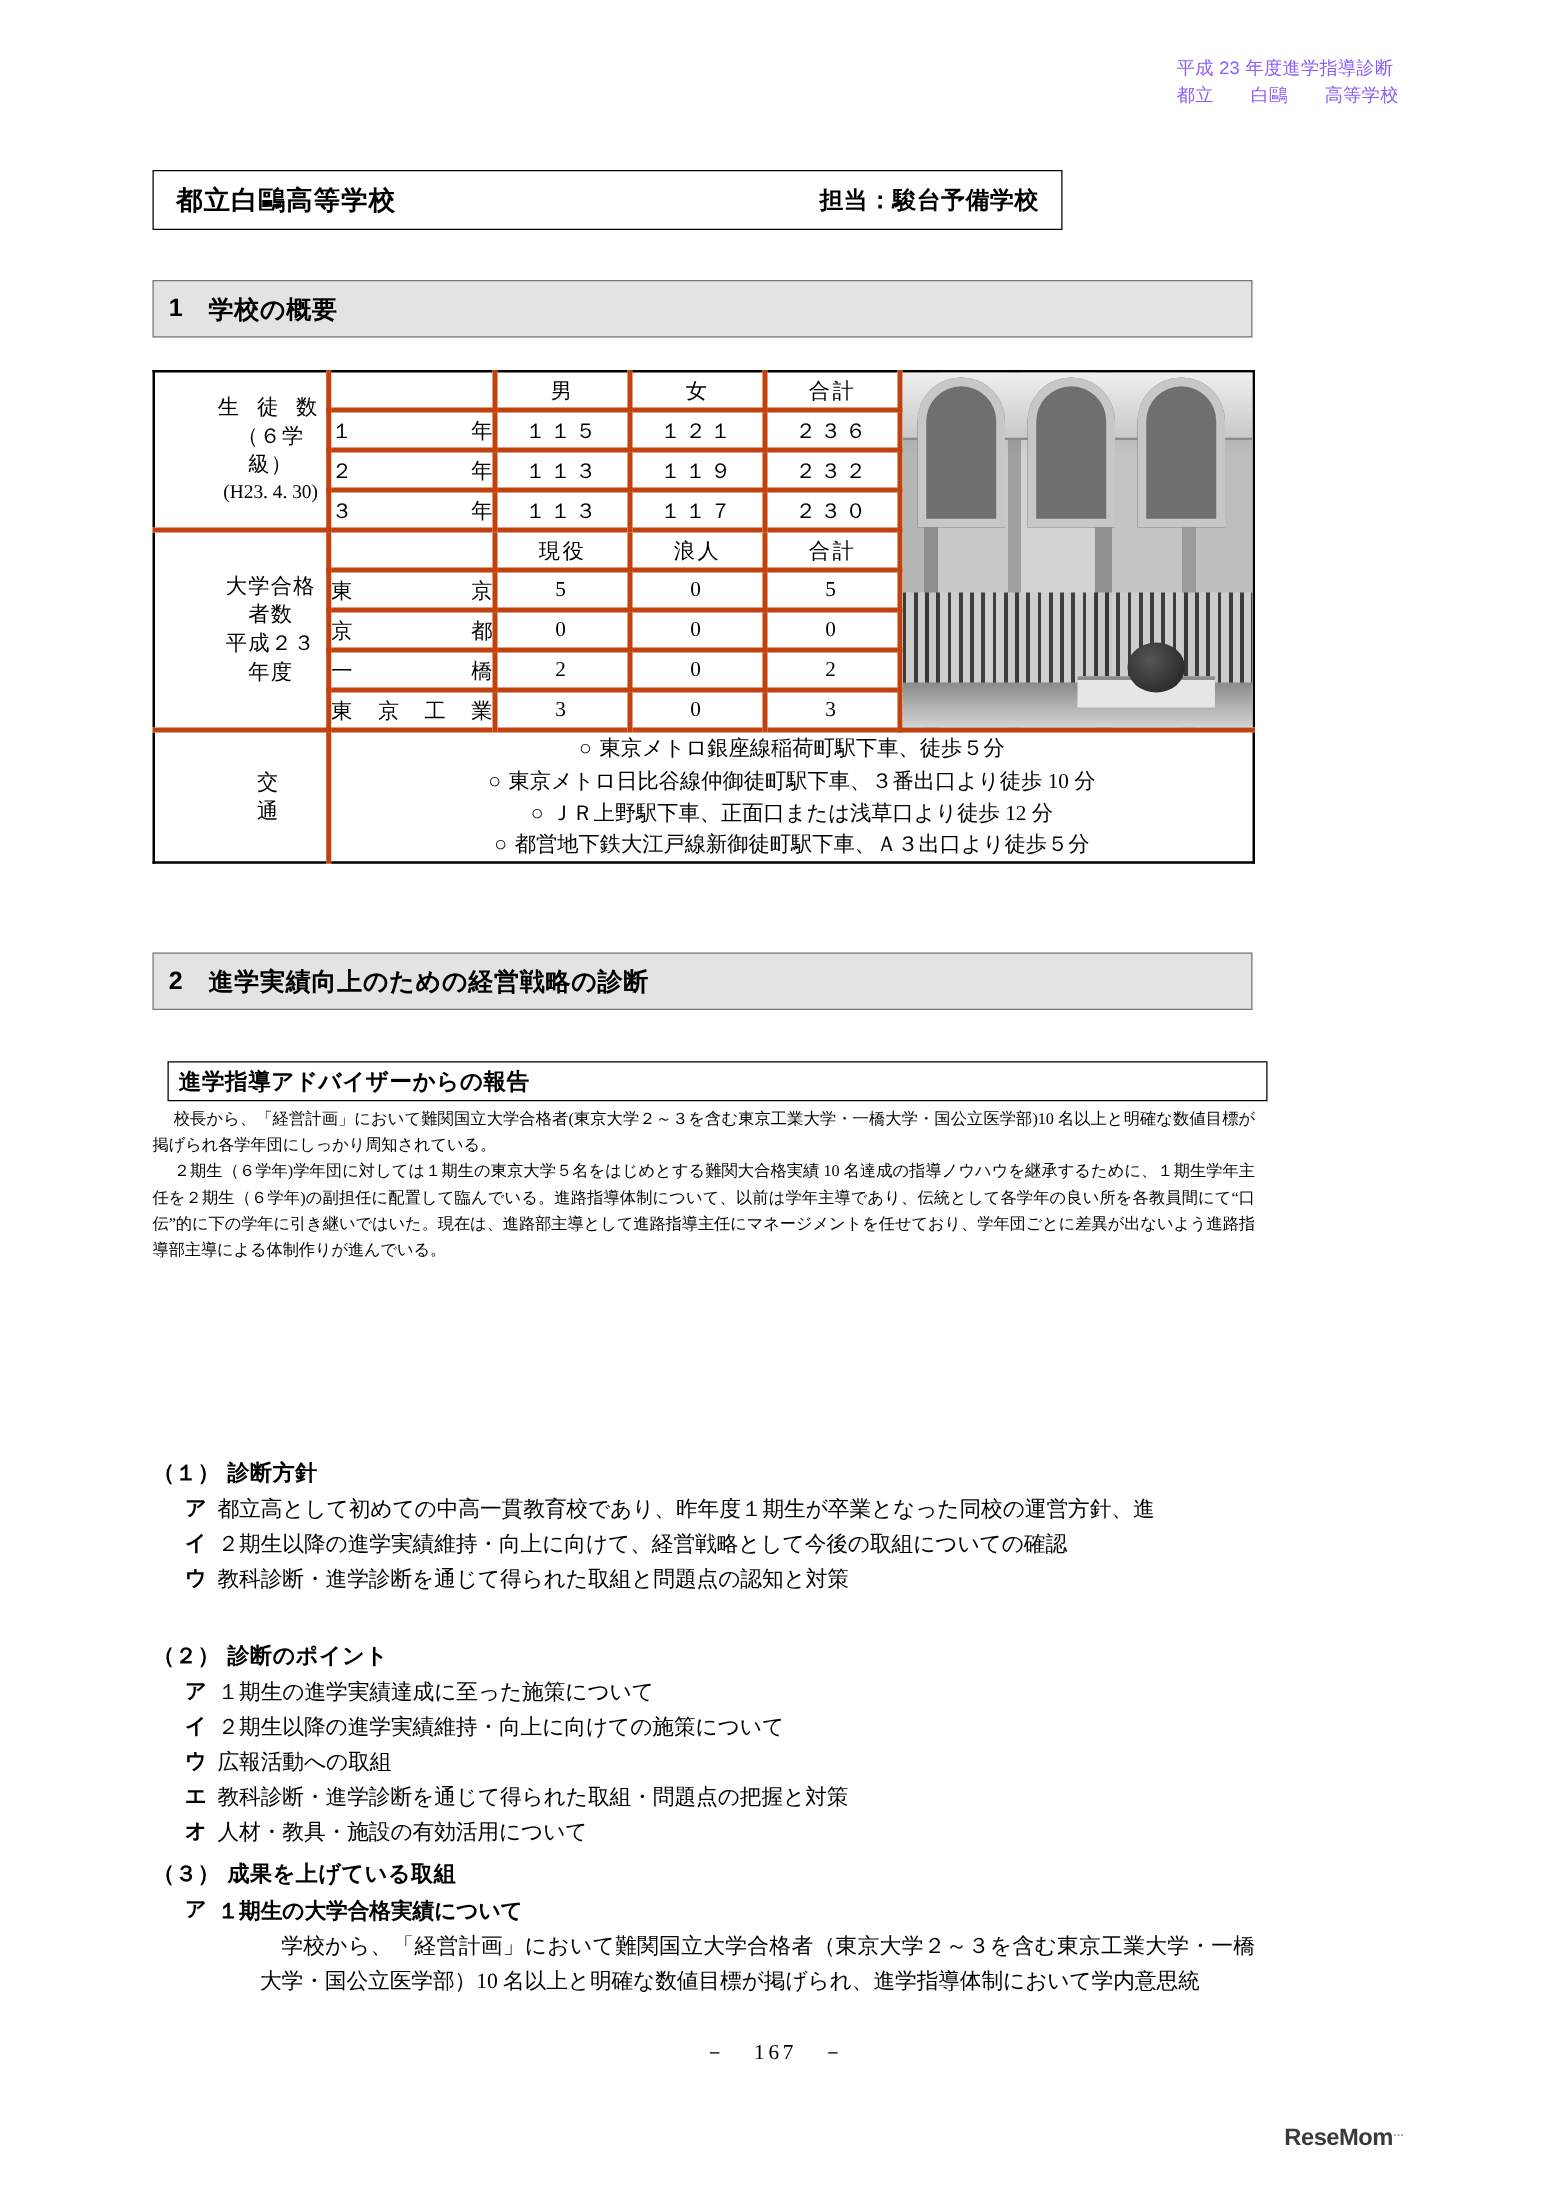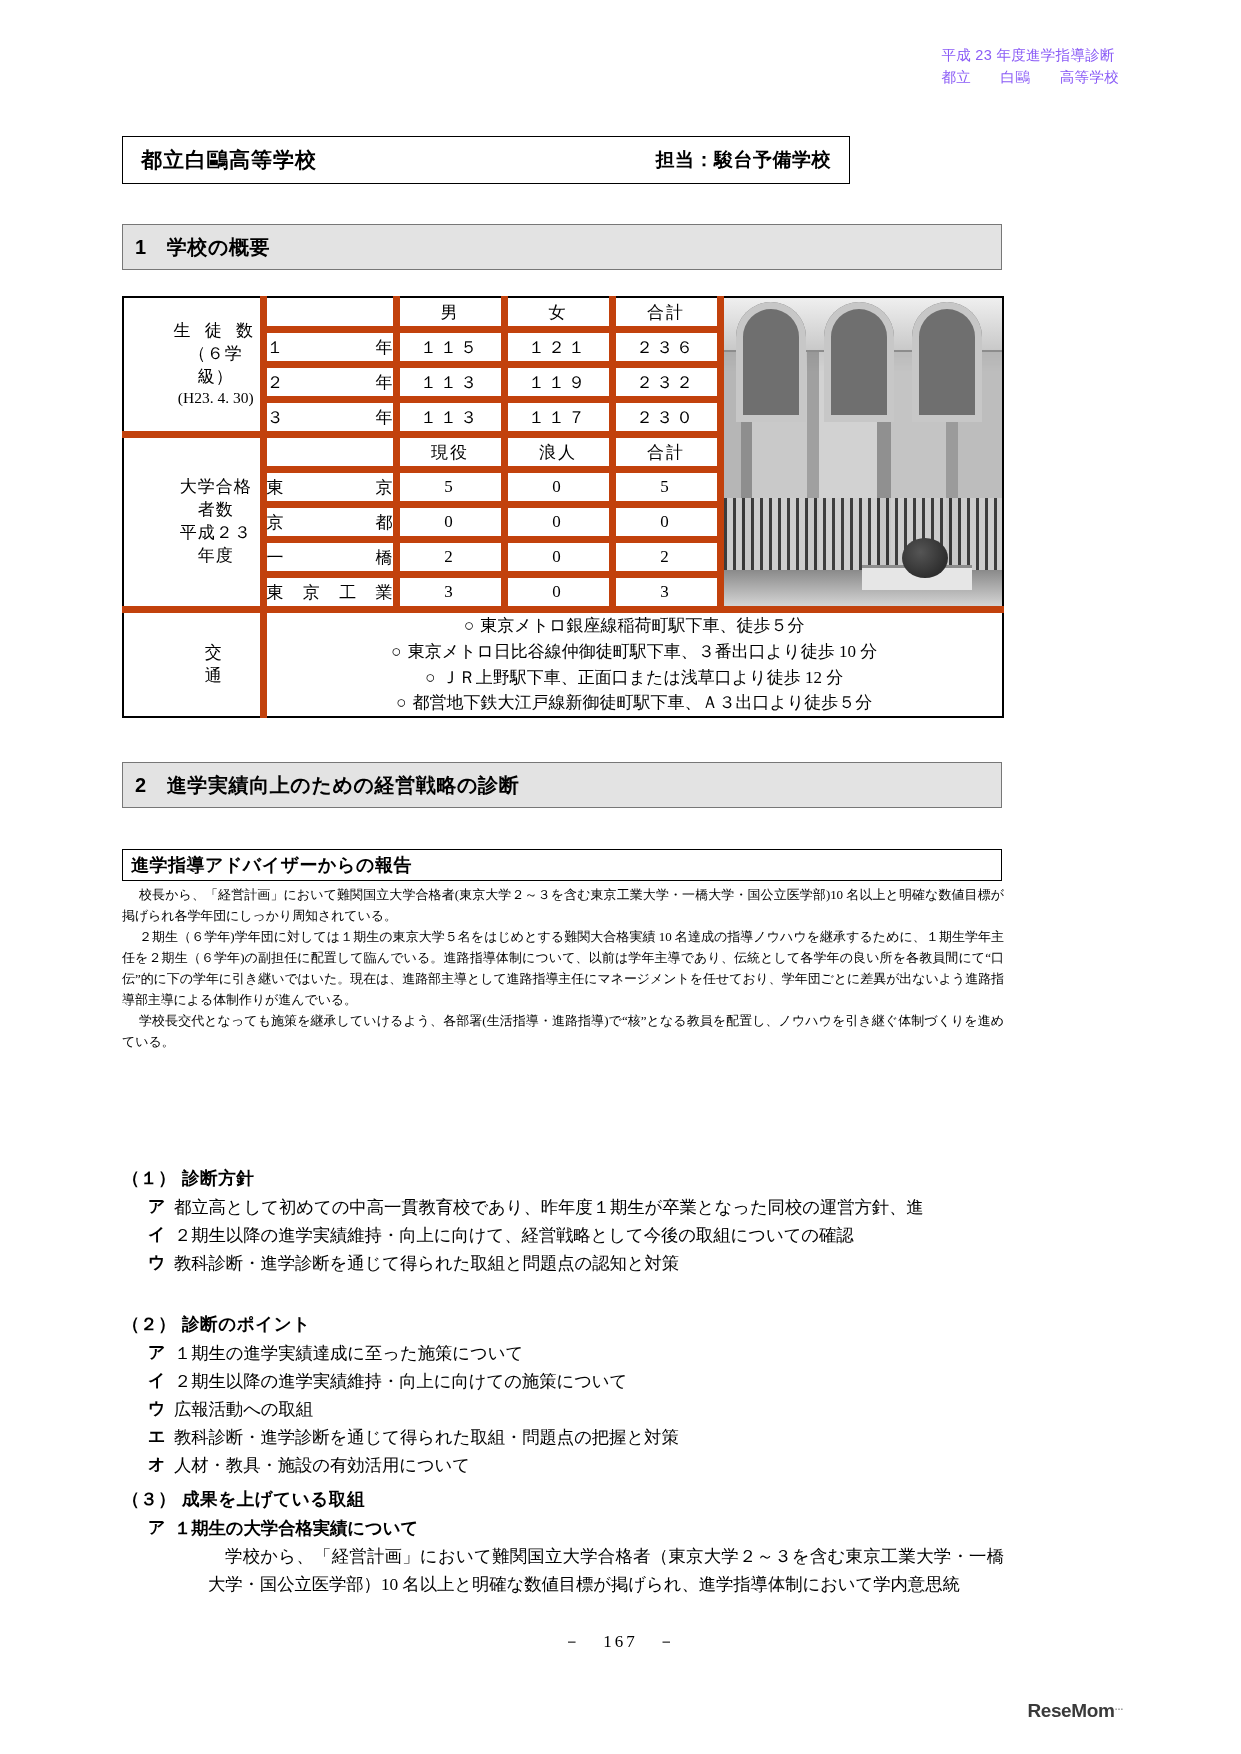--- a/index.html
+++ b/index.html
@@ -84,21 +84,21 @@
   .outline {
     position: absolute;
     left: 122px;
     top: 296px;
     width: 880px;
     border-collapse: collapse;
     table-layout: fixed;
     font-family: "Liberation Serif", serif;
   }
   .outline td {
-    border: 7px solid #c2410c;
+    border: 4px solid #c2410c;
     padding: 0;
     text-align: center;
     vertical-align: middle;
     font-size: 17px;
     height: 28px;
   }
   .outline .thick-l { border-left: 2.2px solid #000; padding-left: 48px; }
   .outline .thick-r { border-right: 2.2px solid #000; }
   .outline .thick-t { border-top: 2.2px solid #000; }
   .outline .thick-b { border-bottom: 2.2px solid #000; }
@@ -189,21 +189,21 @@
     font-size: 17px;
     line-height: 1.52;
     vertical-align: middle;
   }
   .traffic-cell div { white-space: nowrap; }
   .traffic-cell .mark { margin-right: 6px; }
 
   
   .report-head {
     position: absolute;
-    left: 122px;
+    left: 134px;
     top: 849px;
     width: 880px;
     height: 32px;
     border: 1.4px solid #000;
     box-sizing: border-box;
     display: flex;
     align-items: center;
     padding-left: 8px;
     font-family: "Liberation Sans", sans-serif;
     font-size: 18px;
@@ -408,21 +408,20 @@
     <span>進学実績向上のための経営戦略の診断</span>
   </div>
 
   <div class="report-head">
     <span>進学指導アドバイザーからの報告</span>
   </div>
 
   <div class="body-text">
     <p class="ind">校長から、「経営計画」において難関国立大学合格者(東京大学２～３を含む東京工業大学・一橋大学・国公立医学部)10 名以上と明確な数値目標が掲げられ各学年団にしっかり周知されている。</p>
     <p class="ind">２期生（６学年)学年団に対しては１期生の東京大学５名をはじめとする難関大合格実績 10 名達成の指導ノウハウを継承するために、１期生学年主任を２期生（６学年)の副担任に配置して臨んでいる。進路指導体制について、以前は学年主導であり、伝統として各学年の良い所を各教員間にて“口伝”的に下の学年に引き継いではいた。現在は、進路部主導として進路指導主任にマネージメントを任せており、学年団ごとに差異が出ないよう進路指導部主導による体制作りが進んでいる。</p>
-    <p class="ind">学校長交代となっても施策を継承していけるよう、各部署(生活指導・進路指導)で“核”となる教員を配置し、ノウハウを引き継ぐ体制づくりを進めている。</p>
   </div>
 
   <div class="enum" style="top:1164px;">
     <div class="grp-title">
       <span class="gnum">（１）</span>
       <span>診断方針</span>
     </div>
     <div class="item">
       <span class="mk">ア</span>
       <span class="tx">

